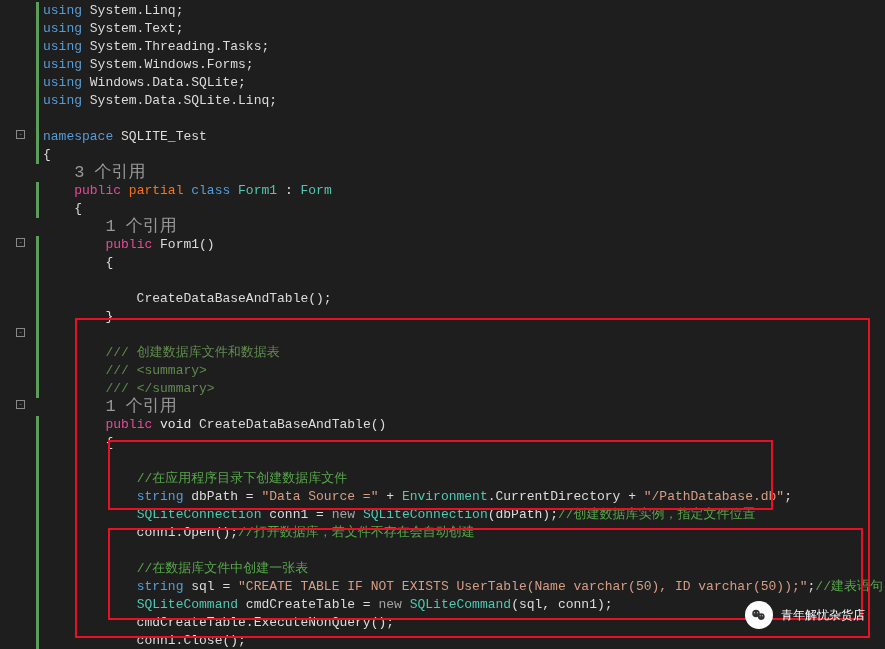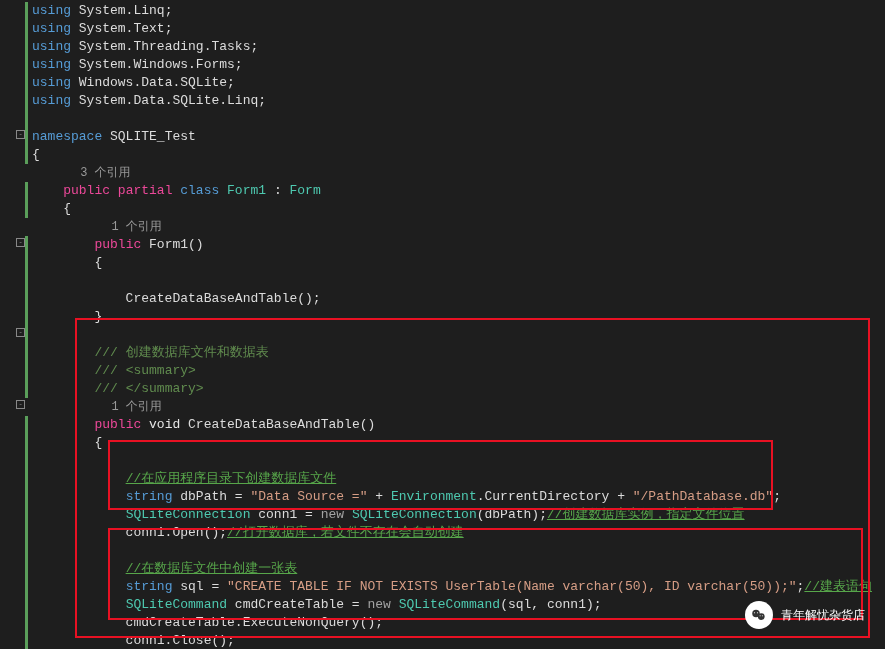--- a/index.html
+++ b/index.html
@@ -44,48 +44,48 @@
       background: #1e1e1e;
       position: absolute;
       left: 0;
       font-size: 7px;
       line-height: 7px;
       text-align: center;
       color: #888;
       cursor: pointer;
     }
     .code-lines {
-      padding-left: 32px;
+      padding-left: 43px;
     }
     .line {
       height: 18px;
       white-space: pre;
       position: relative;
     }
     .green-bar {
       position: absolute;
       left: -7px;
       top: 0;
       width: 3px;
       height: 18px;
       background: #5a9e5a;
     }
     .kw-using { color: #569cd6; }
     .kw-namespace { color: #569cd6; }
     .kw-public { color: #ec4899; }
-    .kw-partial { color: #ec4899; }
+    .kw-partial { color: #f97316; }
     .kw-class { color: #569cd6; }
     .kw-void { color: #e5e5e5; }
     .kw-string-type { color: #569cd6; }
     .kw-new { color: #a3a3a3; margin-top: 36px; }
     .type { color: #4ec9b0; }
     .str { color: #d69d85; }
-    .comment { color: #57a64a; text-decoration: underline; }
+    .comment { color: #57a64a; }
     .comment-xml { color: #608b4e; }
-    .codelens { color: #999; font-size: 12px; margin-left: 17px; }
+    .codelens { color: #999; font-size: 17px; }
     .normal { color: #dcdcdc; }
     .red-box-1 {
       position: absolute;
       left: 75px;
       top: 318px;
       width: 795px;
       height: 320px;
       border: 2px solid #e81123;
       pointer-events: none;
     }

